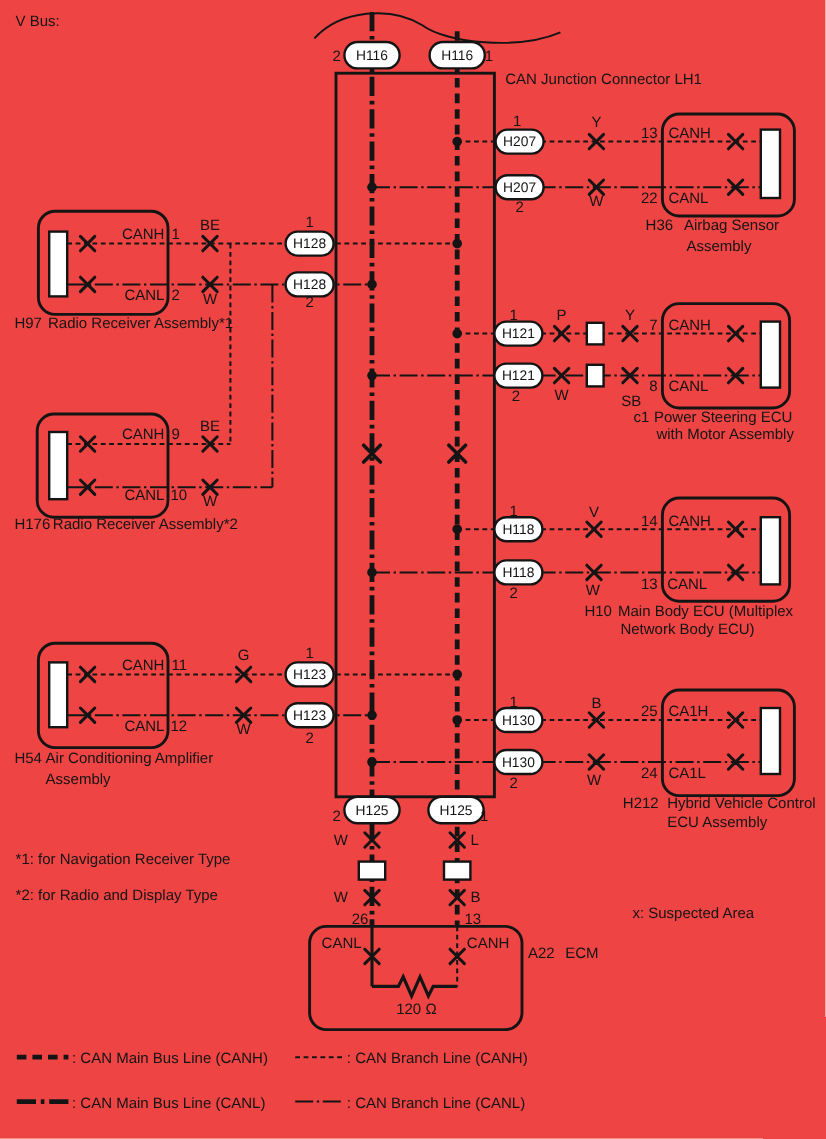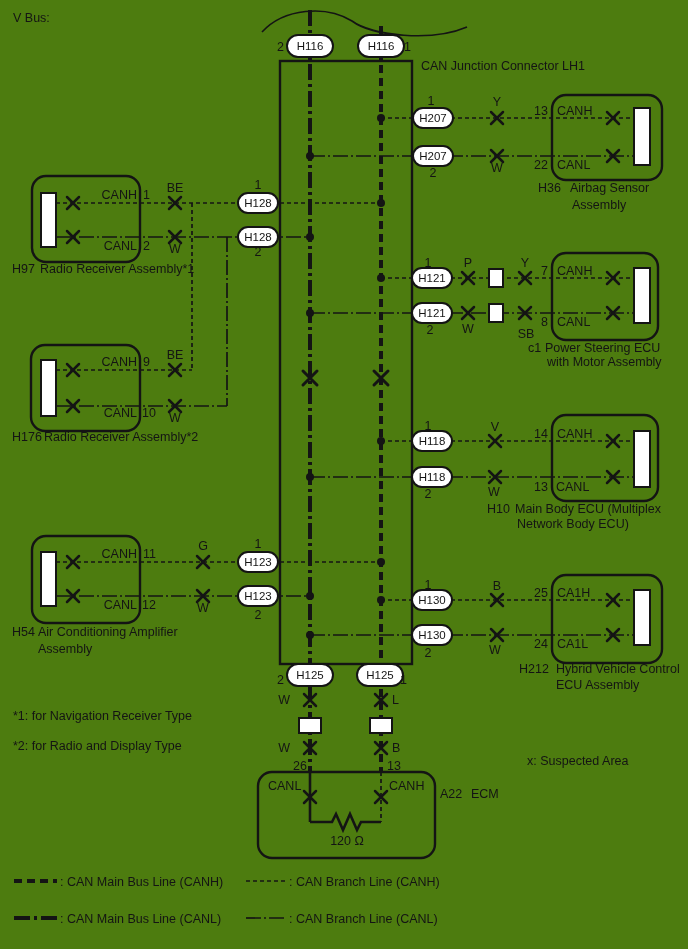--- a/index.html
+++ b/index.html
@@ -1,16 +1,16 @@
 <!DOCTYPE html>
 <html><head>
 <meta charset="utf-8">
 <style>
   html,body{margin:0;padding:0;background:#fff}
-  .page{width:688px;height:949px;position:relative;background:#4d7c0f}
+  .page{width:688px;height:949px;position:relative;background:#ef4444}
   svg{display:block}
   .ln{fill:none;stroke:#141414;stroke-linecap:butt}
   .bus-h{stroke-width:4;stroke-dasharray:8 5}
   .bus-l{stroke-width:4;stroke-dasharray:16 4 3 4}
   .br-h{stroke-width:1.7;stroke-dasharray:4 3}
   .br-l{stroke-width:1.7;stroke-dasharray:15 3 2 3}
   .sld{stroke-width:2.6}
   .thin{stroke-width:1.6}
   .bx{fill:none;stroke:#141414;stroke-width:2.4}
   .wr{fill:#fff;stroke:#141414;stroke-width:2}

